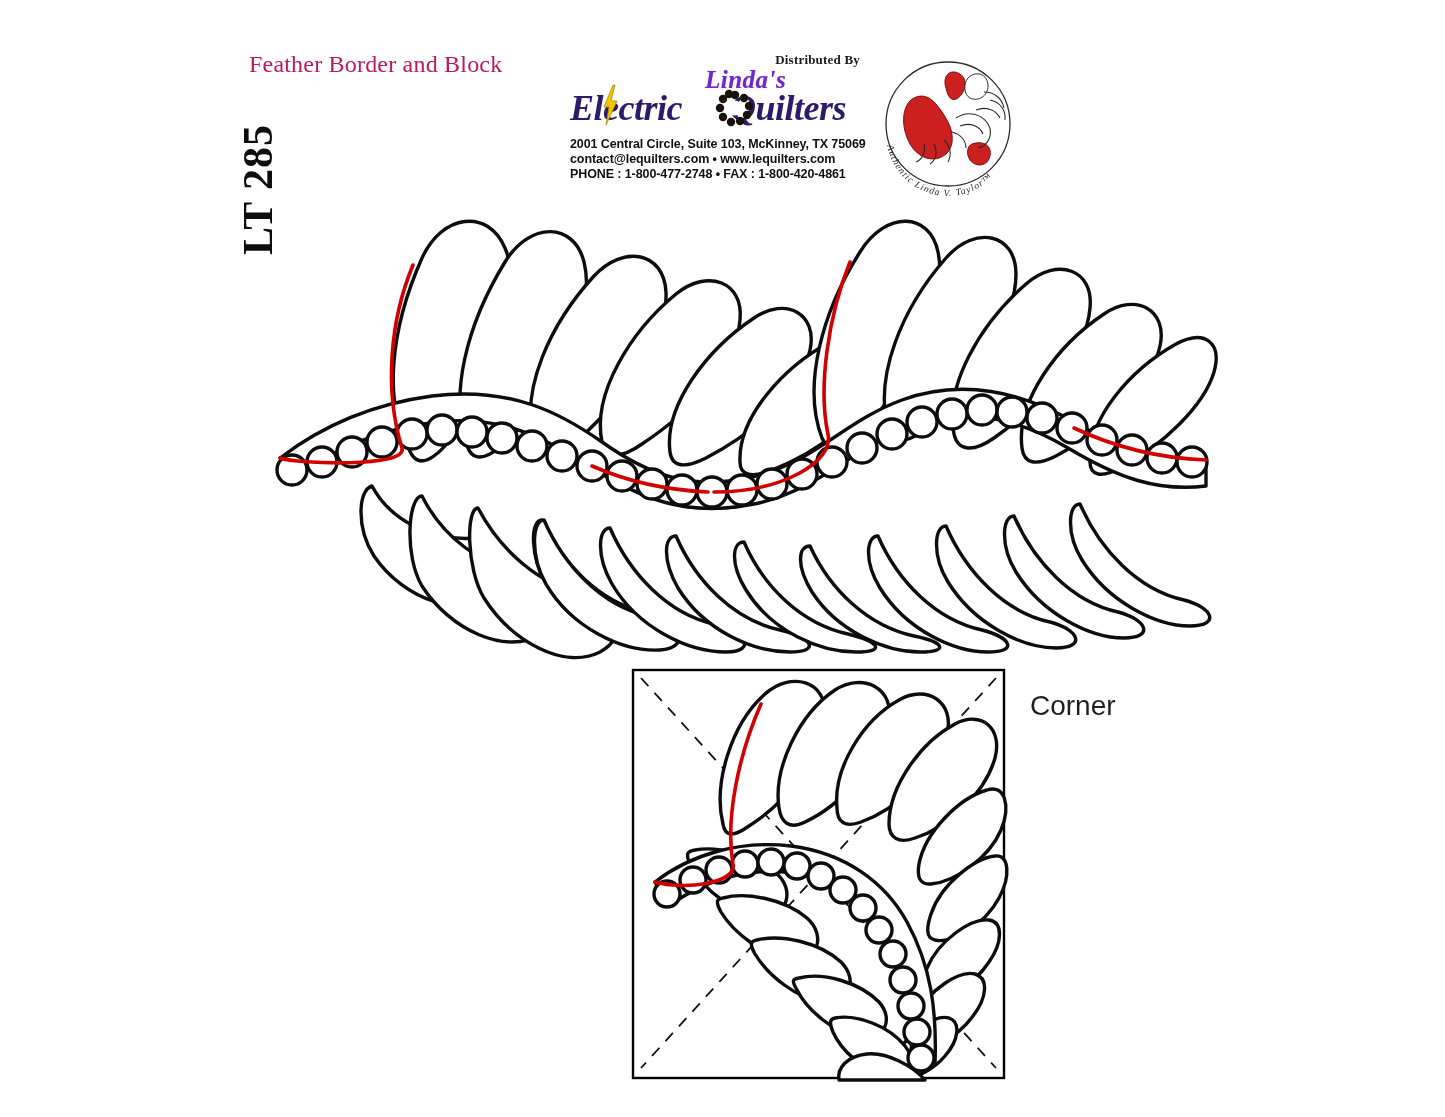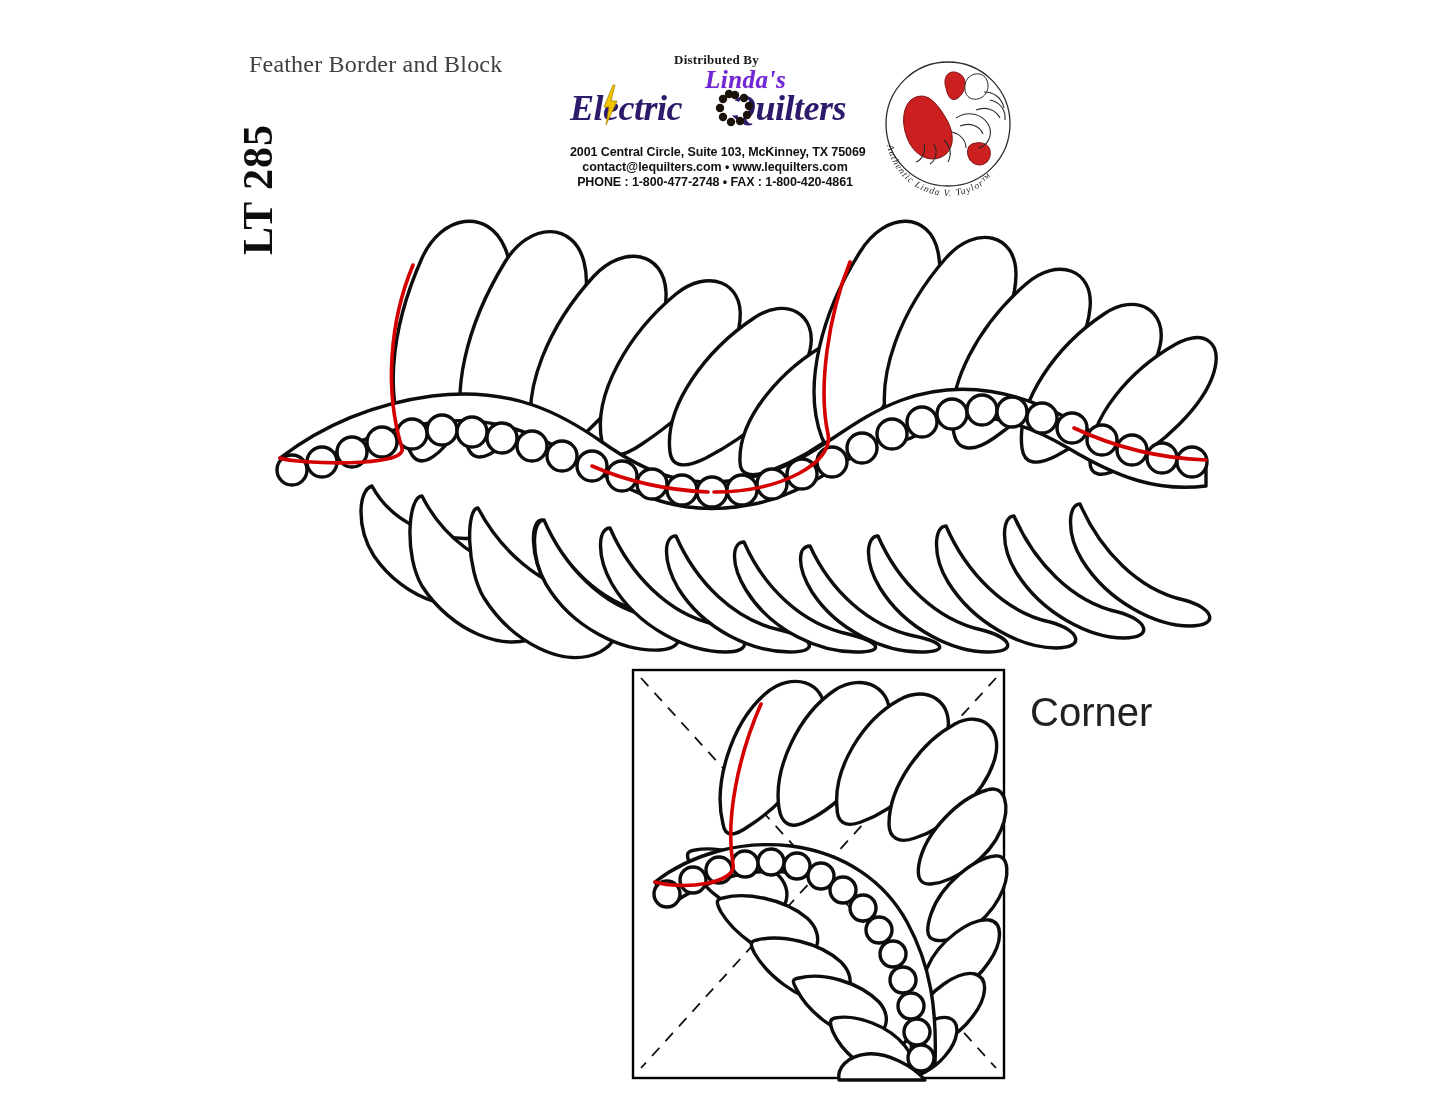--- a/index.html
+++ b/index.html
@@ -12,27 +12,27 @@
     transform:rotate(-90deg);transform-origin:left top;
     font-family:"Liberation Serif",serif;font-size:42px;font-weight:700;
     letter-spacing:1px;color:#0d0d0d;white-space:nowrap;
     display:flex;align-items:center;justify-content:flex-start;
   }
   #pattern-code{left:228px;top:255px;}
 
   #doc-title{
     position:absolute;left:249px;top:51px;
     font-family:"Liberation Serif",serif;font-size:24px;font-weight:400;
-    color:#404040;white-space:nowrap;letter-spacing:.2px;
+    color:#be185d;white-space:nowrap;letter-spacing:.2px;
   }
 
   #distributor-block{position:absolute;left:570px;top:52px;width:290px;text-align:center;}
   #distributed-by{
     font-family:"Liberation Serif",serif;font-size:13px;font-weight:700;
-    color:#1a1a1a;text-align:center;margin-left:3px;letter-spacing:.2px;
+    color:#1a1a1a;text-align:right;margin-left:3px;letter-spacing:.2px;
   }
   #logo-wordmark{position:relative;height:56px;margin-top:1px;}
   #logo-lindas{
     position:absolute;left:135px;top:-3px;
     font-family:"Liberation Serif",serif;font-style:italic;font-weight:700;
     font-size:25px;color:#6d28d9;letter-spacing:.5px;
     text-shadow:0 0 1px rgba(194,24,91,.45);
   }
   #logo-electric,#logo-quilters{
     position:absolute;top:18px;
@@ -41,31 +41,31 @@
   }
   #logo-electric{left:0px;}
   #logo-quilters{left:160px;}
   #logo-bolt{position:absolute;left:32px;top:16px;width:16px;height:40px;}
   #logo-wreath{position:absolute;left:147px;top:22px;width:36px;height:34px;}
 
   .contact-line{
     font-family:"Liberation Sans",sans-serif;font-size:12.5px;font-weight:700;
     color:#111;line-height:15px;letter-spacing:-.1px;white-space:nowrap;
   }
-  #contact-lines{margin-top:20px;text-align:center;}
+  #contact-lines{margin-top:12px;text-align:left;}
 
   #brand-seal{position:absolute;left:872px;top:48px;width:152px;height:152px;}
 
   
   #border-design{position:absolute;left:262px;top:190px;width:960px;height:460px;}
   #corner-group{position:absolute;left:620px;top:648px;width:580px;height:450px;}
   #corner-block{position:absolute;left:11px;top:20px;width:375px;height:412px;}
   #corner-label{
     position:absolute;left:410px;top:42px;
-    font-family:"Liberation Sans",sans-serif;font-size:40px;font-weight:400;
+    font-family:"Liberation Sans",sans-serif;font-size:28px;font-weight:400;
     color:#231f20;letter-spacing:0px;white-space:nowrap;
   }
   svg{display:block;overflow:visible;}
 </style>
 </head>
 <body>
 
 <div id="pattern-code">LT 285</div>
 
 <div id="doc-title">Feather Border and Block</div>

